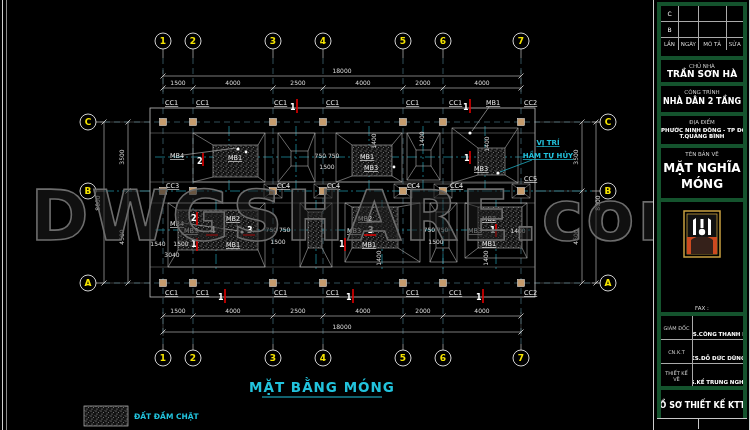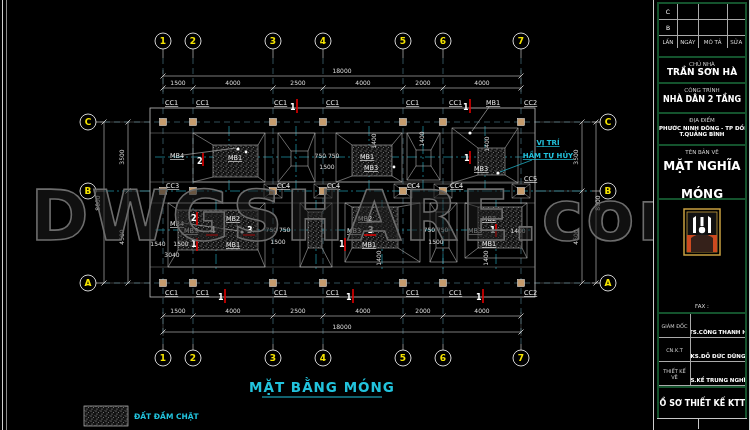--- a/index.html
+++ b/index.html
@@ -19,21 +19,21 @@
   .note{font-size:7px;text-decoration:underline;}
   .ptitle{font-size:13.5px;letter-spacing:1px;}
   .legendlbl{font-size:7.5px;}
   .wm{font-size:70px;font-weight:bold;letter-spacing:3px;
       fill:rgba(30,30,30,0.55);stroke:#6c6c6c;stroke-width:1.6px;}
 
   
   .tblock{position:absolute;left:653px;top:0;width:97px;height:430px;background:#000;color:#fff;}
   .tb-vline{position:absolute;left:0;top:0;width:1px;height:430px;background:#cfcfcf;}
   .tb-vline2{position:absolute;right:0;top:0;width:1px;height:430px;background:#cfcfcf;}
-  .tb-sec{position:absolute;left:4px;right:3px;border:2px solid #14532d;background:#000;
+  .tb-sec{position:absolute;left:4px;right:3px;border:4px solid #14532d;background:#000;
           text-align:center;overflow:hidden;}
   .tb-rev{top:2px;height:52px;display:grid;
           grid-template-columns:22% 24% 34% 20%;grid-template-rows:16px 16px 12px;}
   .tb-rev>div{border-right:1px solid #aaa;border-bottom:1px solid #aaa;
               font-size:6px;line-height:15px;overflow:hidden;}
   .tb-rev>div:nth-child(4n){border-right:none;}
   .tb-rev .hd{font-size:5.5px;line-height:12px;color:#ddd;border-bottom:none;}
   .tb-cap{font-size:5.5px;color:#cfcfcf;margin-top:3px;}
   .tb-big{font-weight:bold;color:#fff;white-space:nowrap;}
   .sec-owner{top:56px;height:24px;}
@@ -414,21 +414,21 @@
 
     <div class="tb-sec sec-loc">
       <div class="tb-cap">ĐỊA ĐIỂM</div>
       <div class="tb-big" style="font-size:5.5px;margin-top:2px">PHƯỚC NINH ĐÔNG - TP ĐỒNG HỚI</div>
       <div class="tb-big" style="font-size:5.5px">T.QUẢNG BÌNH</div>
     </div>
 
     <div class="tb-sec sec-sheet">
       <div class="tb-cap">TÊN BẢN VẼ</div>
       <div class="tb-big" style="font-size:12px;margin-top:4px">MẶT NGHĨA</div>
-      <div class="tb-big" style="font-size:12px;margin-top:14px">MÓNG</div>
+      <div class="tb-big" style="font-size:12px;margin-top:2px">MÓNG</div>
     </div>
 
     <div class="tb-sec sec-logo">
       <div class="logo-wrap">
         <svg width="38" height="48" viewBox="0 0 38 48">
           <rect x="1" y="1" width="36" height="46" fill="#000" stroke="#c8a040" stroke-width="1.5"></rect>
           <rect x="4" y="4" width="30" height="40" fill="#111" stroke="#c8a040" stroke-width="0.8"></rect>
           <rect x="4" y="27" width="30" height="17" fill="#cc4a20"></rect>
           <path d="M8,30 Q19,22 30,30 L30,44 L8,44 Z" fill="#1a1a1a" opacity="0.85"></path>
           <path d="M10,25 L10,10 L13,8 L13,25 Z" fill="#fff"></path>

